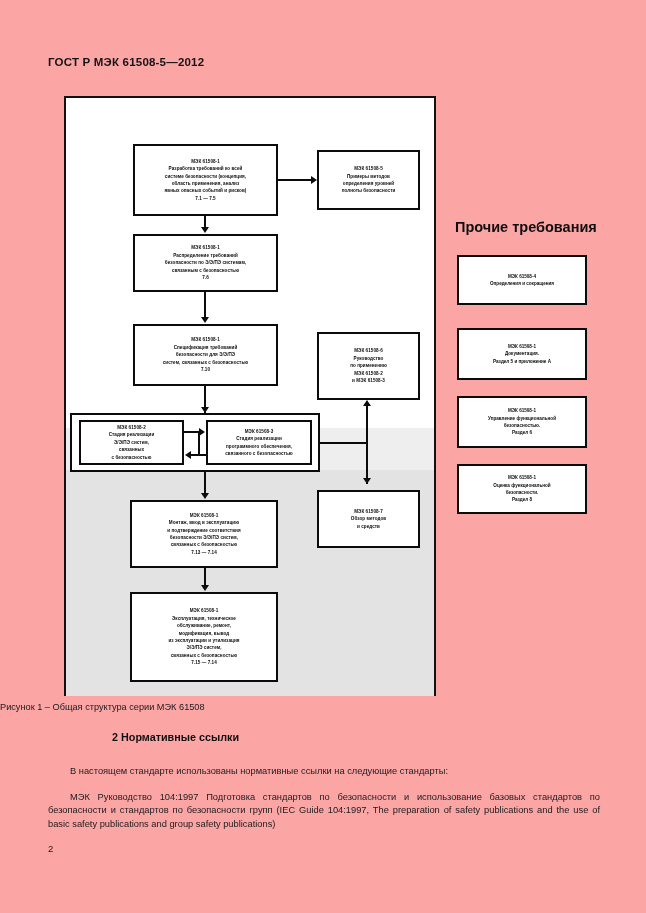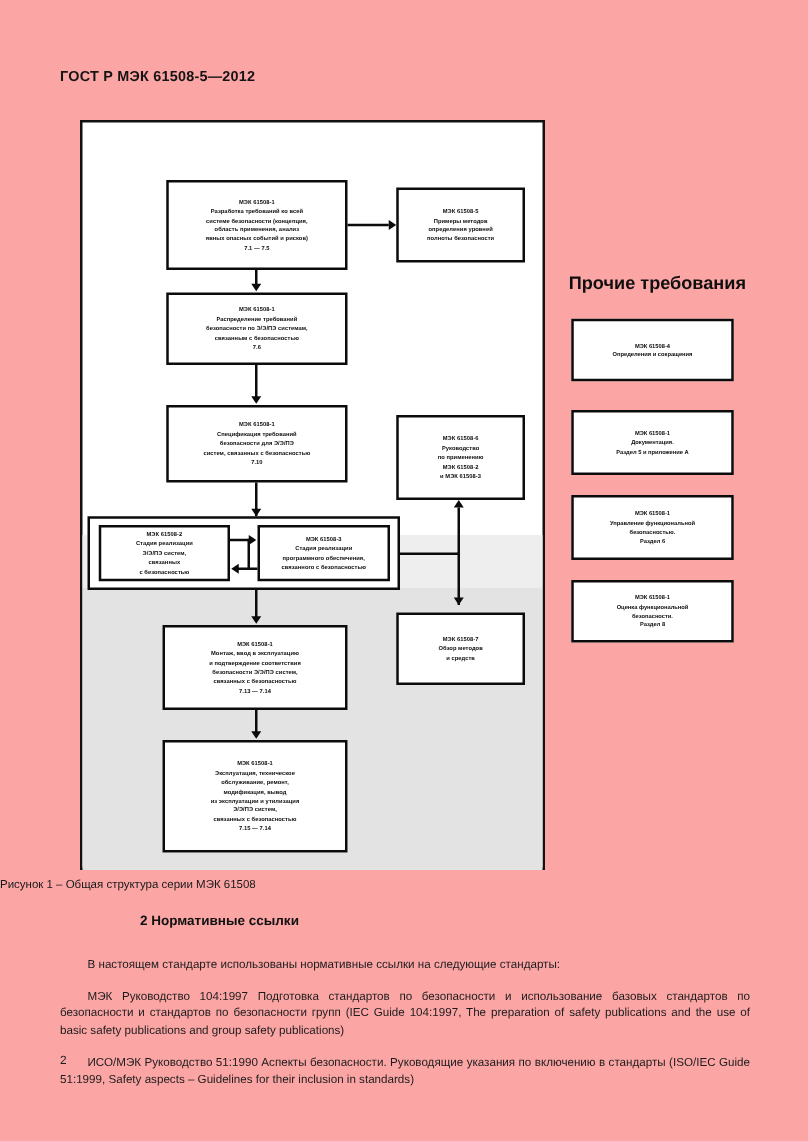--- a/index.html
+++ b/index.html
@@ -368,18 +368,17 @@
     <span>Раздел 8</span>
   </div>
 
   <div class="fig-caption">Рисунок 1 – Общая структура серии МЭК 61508</div>
 
   <div class="section-heading">2 Нормативные ссылки</div>
 
   <div class="body-block">
     <p>В настоящем стандарте использованы нормативные ссылки на следующие стандарты:</p>
     <p>МЭК Руководство 104:1997 Подготовка стандартов по безопасности и использование базовых стандартов по безопасности и стандартов по безопасности групп (IEC Guide 104:1997, The preparation of safety publications and the use of basic safety publications and group safety publications)</p>
-    <p>ИСО/МЭК Руководство 51:1990 Аспекты безопасности. Руководящие указания по включению в стандарты (ISO/IEC Guide 51:1999, Safety aspects – Guidelines for their inclusion in standards)</p>
   </div>
 
   <div class="page-number">2</div>
 
 </div>
 
 </body></html>

